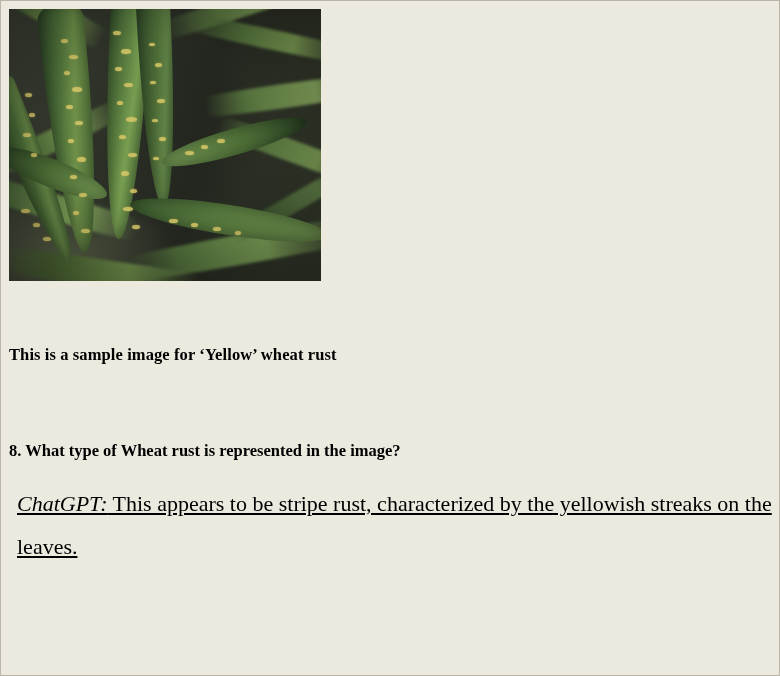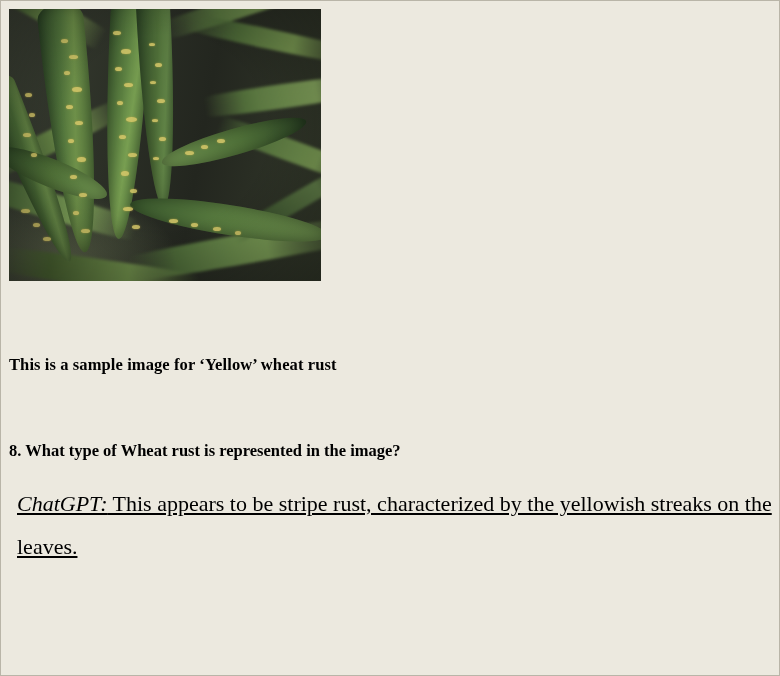--- a/index.html
+++ b/index.html
@@ -76,21 +76,21 @@
   .vig {
     position: absolute;
     inset: 0;
     background: radial-gradient(ellipse at 50% 45%, rgba(0,0,0,0) 45%, rgba(0,0,0,.35) 100%);
   }
 
   
   .caption {
     position: absolute;
     left: 8px;
-    top: 354px;
+    top: 344px;
     font-size: 16.5px;
     font-weight: bold;
     letter-spacing: .1px;
   }
   .question {
     position: absolute;
     left: 8px;
     top: 440px;
     font-size: 16.5px;
     font-weight: bold;

